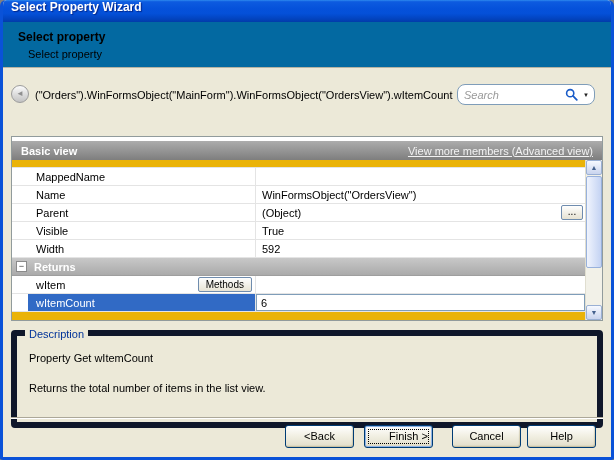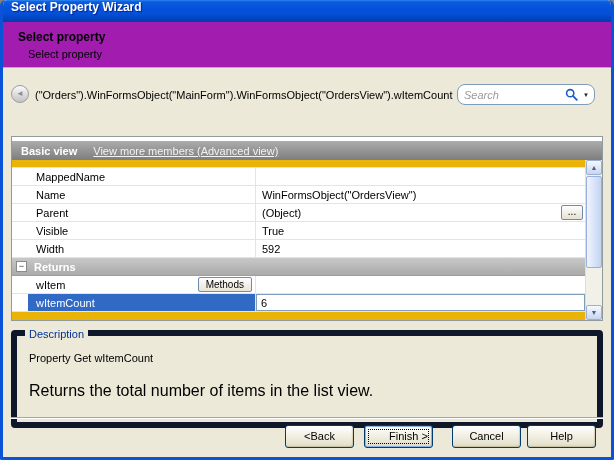--- a/index.html
+++ b/index.html
@@ -9,21 +9,21 @@
   .window{position:relative;width:614px;height:460px;border:3px solid #0A52D8;border-top:none;
           border-radius:6px 6px 3px 3px;background:#ECE9D8;overflow:hidden;}
 
   
   .titlebar{position:absolute;top:0;left:0;right:0;height:22px;border-radius:4px 4px 0 0;
     background:linear-gradient(180deg,#2E8AEF 0%,#0D5BE0 8%,#0551DA 40%,#0450D8 62%,#0243BE 86%,#023CA8 100%);
     display:flex;align-items:flex-start;padding-left:8px;}
   .titlebar span{color:#fff;font-weight:bold;font-size:12px;text-shadow:1px 1px 1px #00268C;}
 
   
-  .header{position:absolute;top:22px;left:0;right:0;height:46px;background:#a21caf;border-bottom:1px solid #B7B3A3;}
+  .header{position:absolute;top:22px;left:0;right:0;height:46px;background:#0369a1;border-bottom:1px solid #B7B3A3;}
   .header .h1{position:absolute;left:15px;top:8px;font-size:12px;font-weight:bold;color:#000;}
   .header .h2{position:absolute;left:25px;top:26px;font-size:11px;color:#000;}
 
   
   .backbtn{position:absolute;left:8px;top:85px;width:18px;height:18px;border-radius:50%;
     border:1px solid #9C9C9C;background:linear-gradient(#FBFBFB,#C2C2C2);
     color:#8F8F8F;font-size:8px;line-height:16px;text-align:center;}
   .objpath{position:absolute;left:32px;top:89px;font-size:11px;color:#000;white-space:nowrap;}
   .search{position:absolute;top:84px;right:16px;width:138px;height:21px;background:#fff;
     border:1px solid #7F9DB9;border-radius:8px;display:flex;align-items:center;padding:0 3px 0 4px;}
@@ -36,21 +36,21 @@
   .tabs{position:absolute;left:8px;top:113px;height:24px;display:flex;align-items:flex-end;z-index:5;}
   .tab{height:20px;line-height:19px;padding:0 10px;border:1px solid #919B9C;border-bottom:none;
     border-radius:3px 3px 0 0;background:linear-gradient(#FFFFFF,#F1EFE2 70%,#DCD8C8);
     margin-right:2px;font-size:11px;color:#000;cursor:default;}
   .tab.active{height:24px;line-height:21px;background:#FDFDFA;border-top:2px solid #F0A24C;
     margin-bottom:-1px;position:relative;z-index:6;}
 
   
   .panel{position:absolute;left:8px;right:8px;top:136px;height:185px;border:1px solid #919B9C;background:#fff;}
   .viewbar{margin:4px 0 0 0;height:19px;background:linear-gradient(#ACACAC,#7E7E7E);
-    display:flex;align-items:center;padding:0 9px;gap:16px;}
+    display:flex;align-items:center;padding:0 9px;gap:16px;justify-content:space-between;}
   .viewbar .vl{color:#fff;font-weight:bold;font-size:11px;}
   .viewbar .lnk{color:#F2F2F2;font-size:11px;text-decoration:underline;cursor:pointer;}
 
   .gridwrap{position:absolute;top:23px;left:0;right:17px;bottom:0;overflow:hidden;background:#eab308;}
   .sliver{height:8px;border-bottom:1px solid #E4E4E4;}
   .grow{height:18px;display:flex;align-items:stretch;border-bottom:1px solid #E4E4E4;font-size:11px;position:relative;background:#fff;}
   .gutter{width:16px;}
   .ncell{width:228px;display:flex;align-items:center;padding-left:8px;border-right:1px solid #E4E4E4;position:relative;}
   .ncell.selected{background:#316AC5;color:#fff;}
   .vcell{flex:1;display:flex;align-items:center;padding-left:6px;position:relative;}
@@ -72,21 +72,21 @@
   .sbtn{position:absolute;left:0;width:16px;height:15px;background:linear-gradient(#F6F9FF,#C9D4EE);
     border:1px solid #9AB0D4;border-radius:2px;color:#44618E;font-size:7px;line-height:13px;text-align:center;cursor:pointer;}
   .sup{top:0;} .sdown{bottom:0;}
   .sthumb{position:absolute;left:0;top:16px;width:16px;height:92px;border:1px solid #98B1DC;border-radius:2px;
     background:linear-gradient(90deg,#F0F4FD,#C4D3F3);cursor:pointer;}
 
   
   .desc{position:absolute;left:8px;right:8px;top:330px;height:98px;border:6px solid #0f172a;border-radius:4px;}
   .desccap{position:absolute;top:-8px;left:8px;background:#ECE9D8;padding:0 4px;color:#003399;font-size:11px;}
   .descl1{position:absolute;left:12px;top:16px;font-size:11px;color:#000;}
-  .descl2{position:absolute;left:12px;top:46px;font-size:16px;color:#000;}
+  .descl2{position:absolute;left:12px;top:46px;font-size:11px;color:#000;}
 
   
   .sep{position:absolute;left:8px;right:8px;top:417px;height:2px;border-top:1px solid #ACA899;border-bottom:1px solid #FFFFFF;}
   .btn{position:absolute;top:425px;width:69px;height:23px;border:1px solid #003C74;border-radius:3px;
     background:linear-gradient(#FFFFFF,#F2F0E4 45%,#E5E1CE 90%,#D8D3BC);
     font-size:11px;text-align:center;line-height:21px;color:#000;cursor:pointer;
     box-shadow:inset -1px -1px 1px rgba(160,150,100,.35);}
   .btn.default{box-shadow:inset 0 0 0 1px #8FB3E6, inset -1px -1px 1px rgba(160,150,100,.3);padding-left:20px;}
   .btn.default::after{content:"";position:absolute;inset:3px;border:1px dotted #000;border-radius:1px;}
   .b-back{left:282px;} .b-finish{left:361px;} .b-cancel{left:449px;} .b-help{left:524px;}

